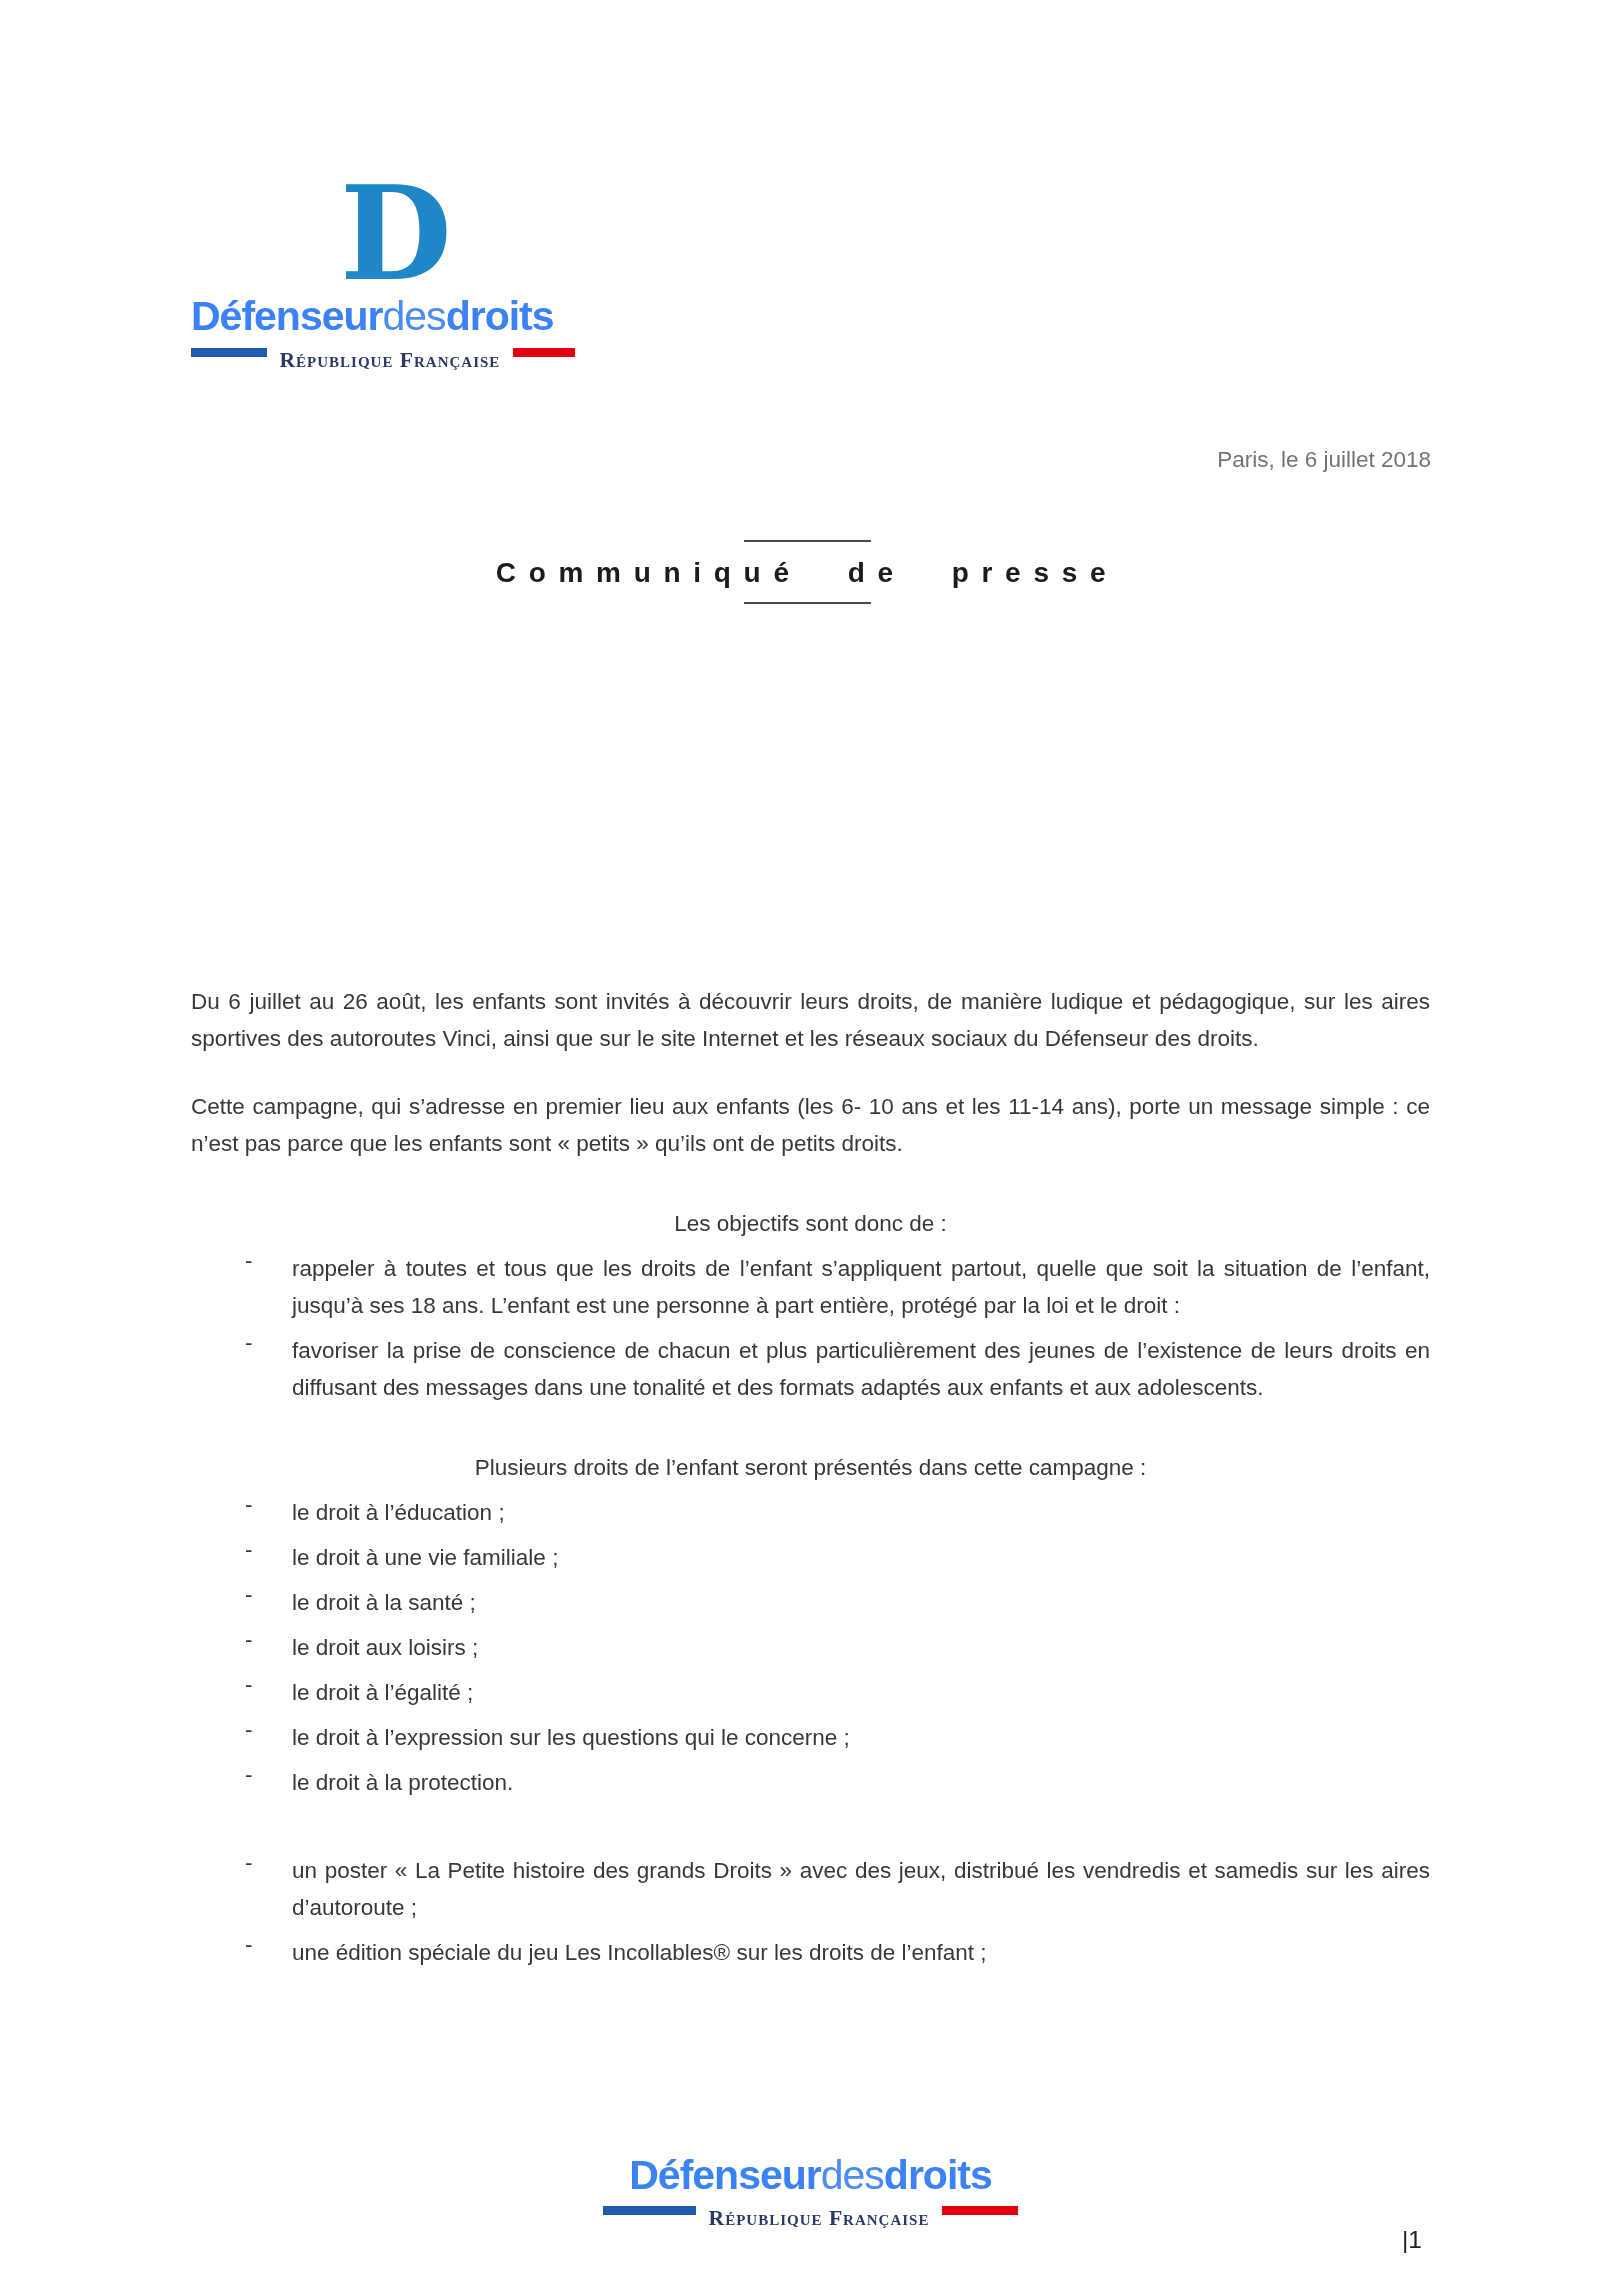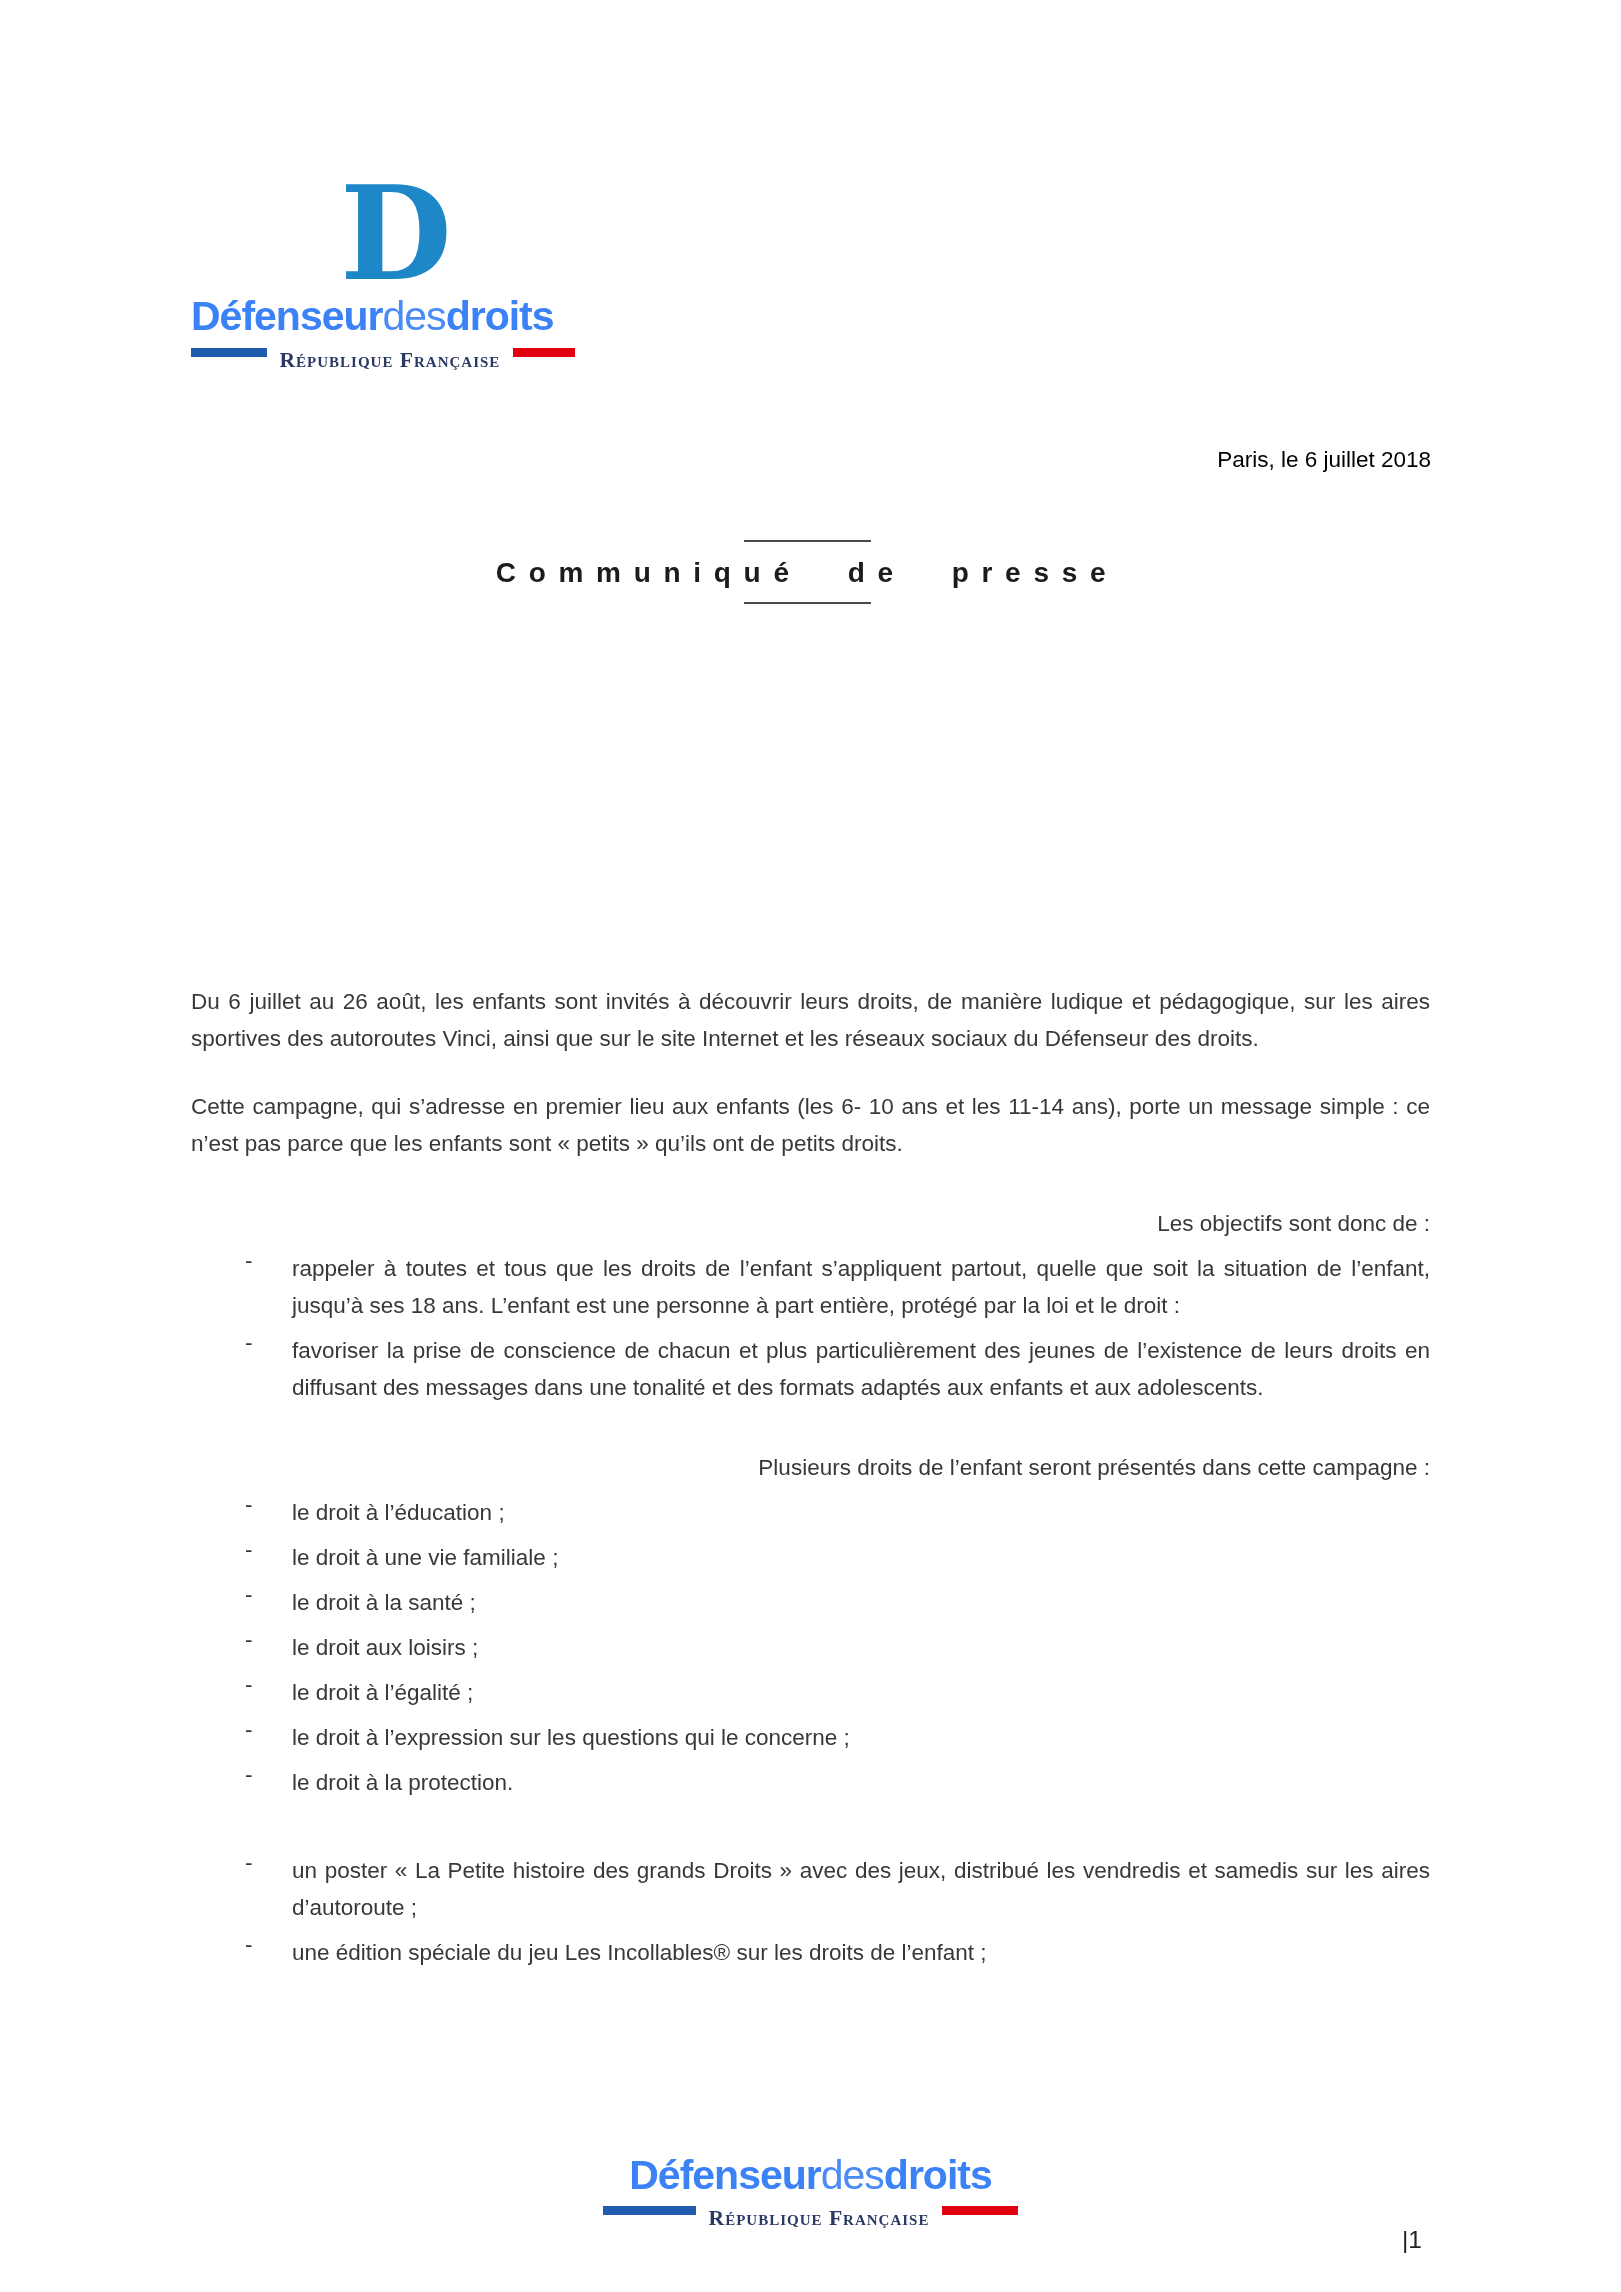--- a/index.html
+++ b/index.html
@@ -56,21 +56,21 @@
     color: #2b3a64;
     white-space: nowrap;
   }
 
   
   .date-line {
     position: absolute;
     top: 447px;
     right: 190px;
     font-size: 22.5px;
-    color: #000000;
+    color: #737373;
   }
 
   
   .heading-block {
     position: absolute;
     top: 540px;
     left: 0;
     right: 16px;
     text-align: center;
     padding-left: 9px;
@@ -110,21 +110,21 @@
     top: 983px;
     left: 191px;
     width: 1239px;
     font-size: 22.5px;
     line-height: 37px;
     text-align: justify;
   }
   .para { margin-top: 31px; }
   .para.first { margin-top: 0; }
   .section { margin-top: 43px; }
-  .intro { text-align: right; }
+  .intro { text-align: center; }
   .li { display: flex; }
   .li .marker {
     flex: 0 0 47px;
     margin-left: 54px;
     text-align: left;
   }
   .li .txt { flex: 1; margin-top: 8px; }
 
   
   .footer-logo {

